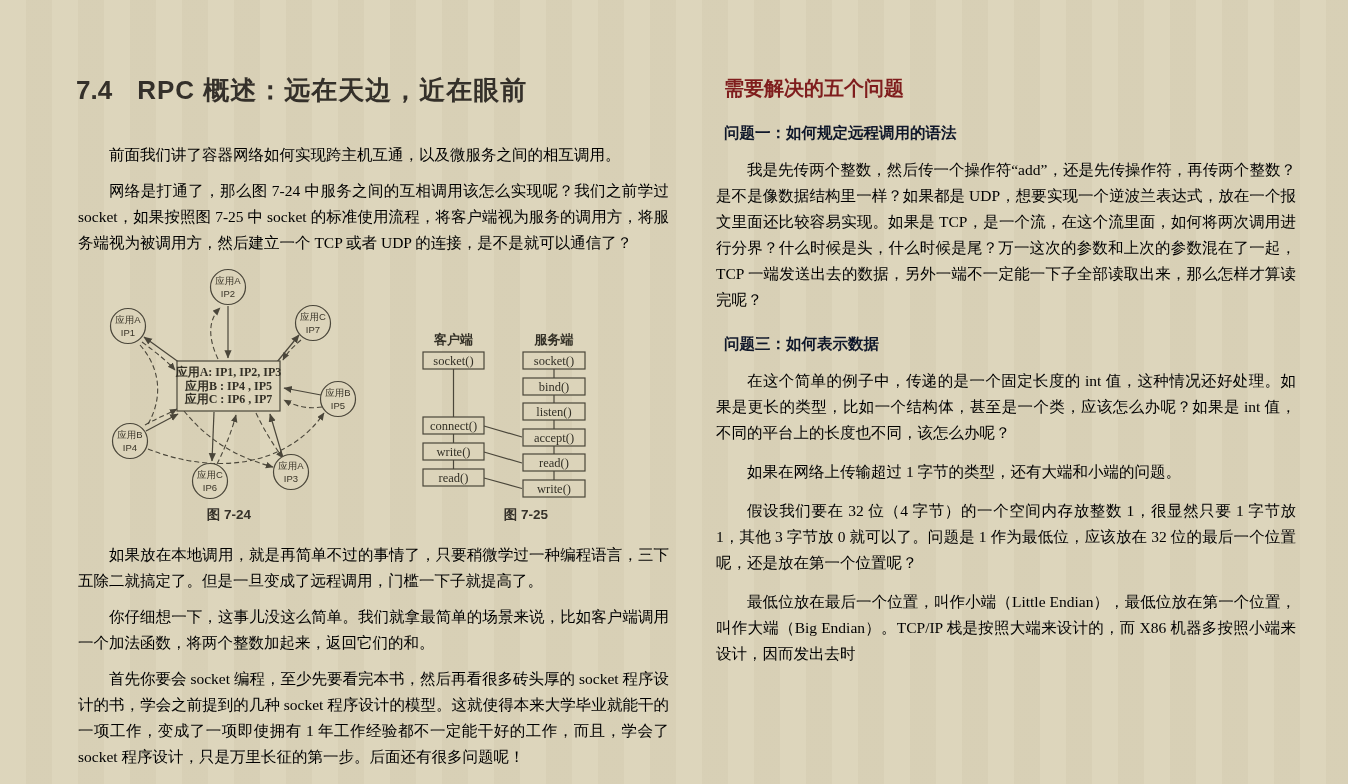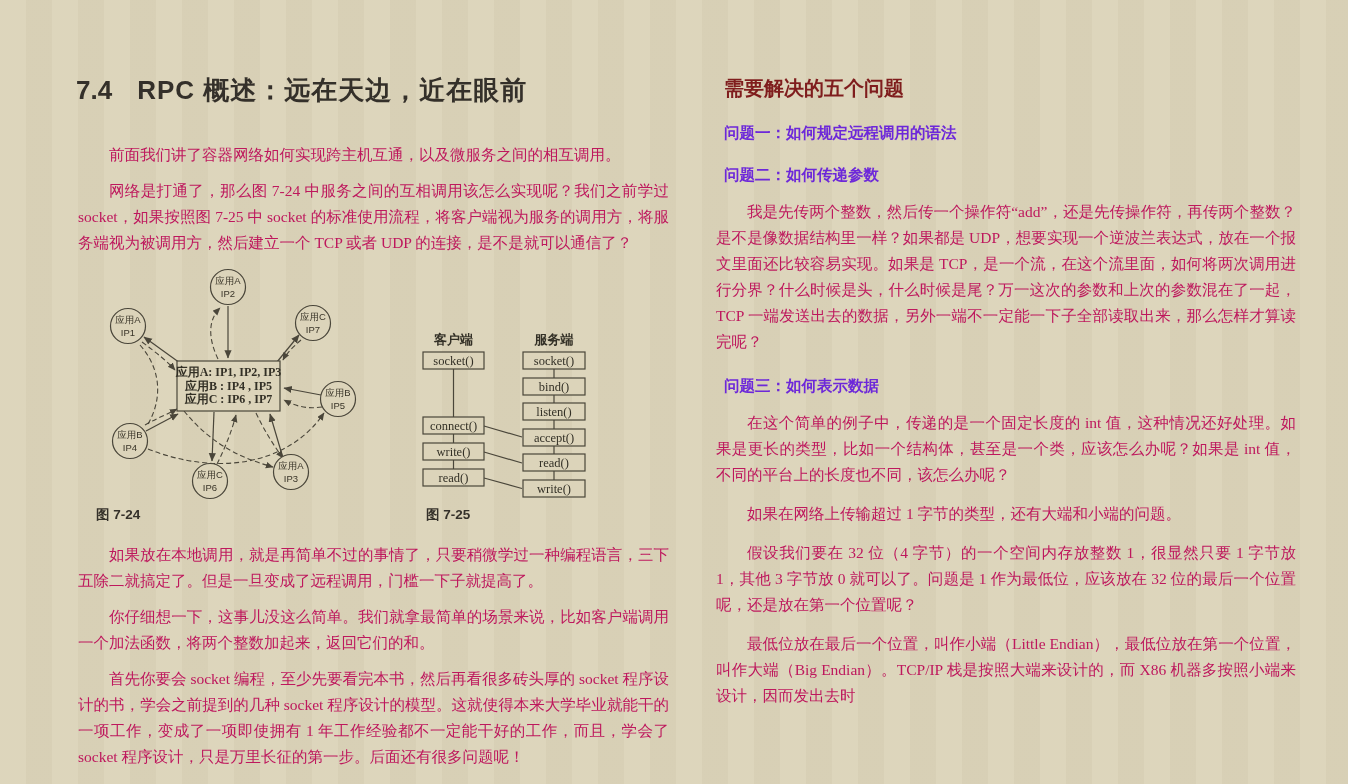--- a/index.html
+++ b/index.html
@@ -28,48 +28,48 @@
     white-space: nowrap;
   }
   h1.sec-title .num { margin-right: 25px; letter-spacing: 0; }
 
   p.para {
     margin: 10px 0 0 0;
     font-size: 15.5px;
     line-height: 26px;
     text-align: justify;
     text-indent: 2em;
-    color: #be185d;
+    color: #000000;
   }
   .col-left p.first { margin-top: 34px; }
 
   h2.heading {
     margin: 30px 0 0 8px;
     font-family: "Liberation Sans", sans-serif;
     font-weight: 700;
     font-size: 20px;
     color: #7f1d1d;
   }
   h3.subhead {
     margin: 21px 0 0 8px;
     font-family: "Liberation Sans", sans-serif;
     font-weight: 700;
     font-size: 15.5px;
-    color: #6d28d9;
+    color: #0f172a;
   }
   .col-right p.para { margin-top: 13px; }
 
   .figures { position: relative; height: 264px; margin-top: 12px; }
   .fig24-svg { position: absolute; left: 18px;  top: 0; }
   .fig25-svg { position: absolute; left: 330px; top: 8px; }
   .caption {
     position: absolute; top: 238px;
     font-family: "Liberation Sans", sans-serif;
     font-weight: 700; font-size: 13.5px; color: #35312a;
-    text-align: left;
+    text-align: center;
   }
   .cap24 { left: 18px;  width: 266px; }
   .cap25 { left: 348px; width: 200px; }
 
   .fig-line   { stroke: #4a463a; stroke-width: 1.2; fill: none; }
   .fig-dash   { stroke: #4a463a; stroke-width: 1.1; fill: none; stroke-dasharray: 5 3; }
   .fig-shape  { fill: #dcd4ba; stroke: #4a463a; stroke-width: 1.2; }
   text.fig-app { font-family: "Liberation Sans", sans-serif; font-size: 9.5px; fill: #393428; text-anchor: middle; }
   text.fig-box { font-family: "Liberation Serif", serif; font-weight: 600; font-size: 12px; fill: #333026; text-anchor: middle; }
   text.fig-hdr { font-family: "Liberation Sans", sans-serif; font-weight: 700; font-size: 13px; fill: #333026; text-anchor: middle; }
@@ -205,21 +205,20 @@
     <p class="para">如果放在本地调用，就是再简单不过的事情了，只要稍微学过一种编程语言，三下五除二就搞定了。但是一旦变成了远程调用，门槛一下子就提高了。</p>
     <p class="para">你仔细想一下，这事儿没这么简单。我们就拿最简单的场景来说，比如客户端调用一个加法函数，将两个整数加起来，返回它们的和。</p>
     <p class="para">首先你要会 socket 编程，至少先要看完本书，然后再看很多砖头厚的 socket 程序设计的书，学会之前提到的几种 socket 程序设计的模型。这就使得本来大学毕业就能干的一项工作，变成了一项即使拥有 1 年工作经验都不一定能干好的工作，而且，学会了 socket 程序设计，只是万里长征的第一步。后面还有很多问题呢！</p>
   </div>
 
   <div class="col col-right">
     <h2 class="heading">需要解决的五个问题</h2>
 
     <h3 class="subhead">问题一：如何规定远程调用的语法</h3>
 
-    <h3 class="subhead">问题二：如何传递参数</h3>
     <p class="para">我是先传两个整数，然后传一个操作符“add”，还是先传操作符，再传两个整数？是不是像数据结构里一样？如果都是 UDP，想要实现一个逆波兰表达式，放在一个报文里面还比较容易实现。如果是 TCP，是一个流，在这个流里面，如何将两次调用进行分界？什么时候是头，什么时候是尾？万一这次的参数和上次的参数混在了一起，TCP 一端发送出去的数据，另外一端不一定能一下子全部读取出来，那么怎样才算读完呢？</p>
 
     <h3 class="subhead">问题三：如何表示数据</h3>
     <p class="para">在这个简单的例子中，传递的是一个固定长度的 int 值，这种情况还好处理。如果是更长的类型，比如一个结构体，甚至是一个类，应该怎么办呢？如果是 int 值，不同的平台上的长度也不同，该怎么办呢？</p>
     <p class="para">如果在网络上传输超过 1 字节的类型，还有大端和小端的问题。</p>
     <p class="para">假设我们要在 32 位（4 字节）的一个空间内存放整数 1，很显然只要 1 字节放 1，其他 3 字节放 0 就可以了。问题是 1 作为最低位，应该放在 32 位的最后一个位置呢，还是放在第一个位置呢？</p>
     <p class="para">最低位放在最后一个位置，叫作小端（Little Endian），最低位放在第一个位置，叫作大端（Big Endian）。TCP/IP 栈是按照大端来设计的，而 X86 机器多按照小端来设计，因而发出去时</p>
   </div>
 
 </div>

